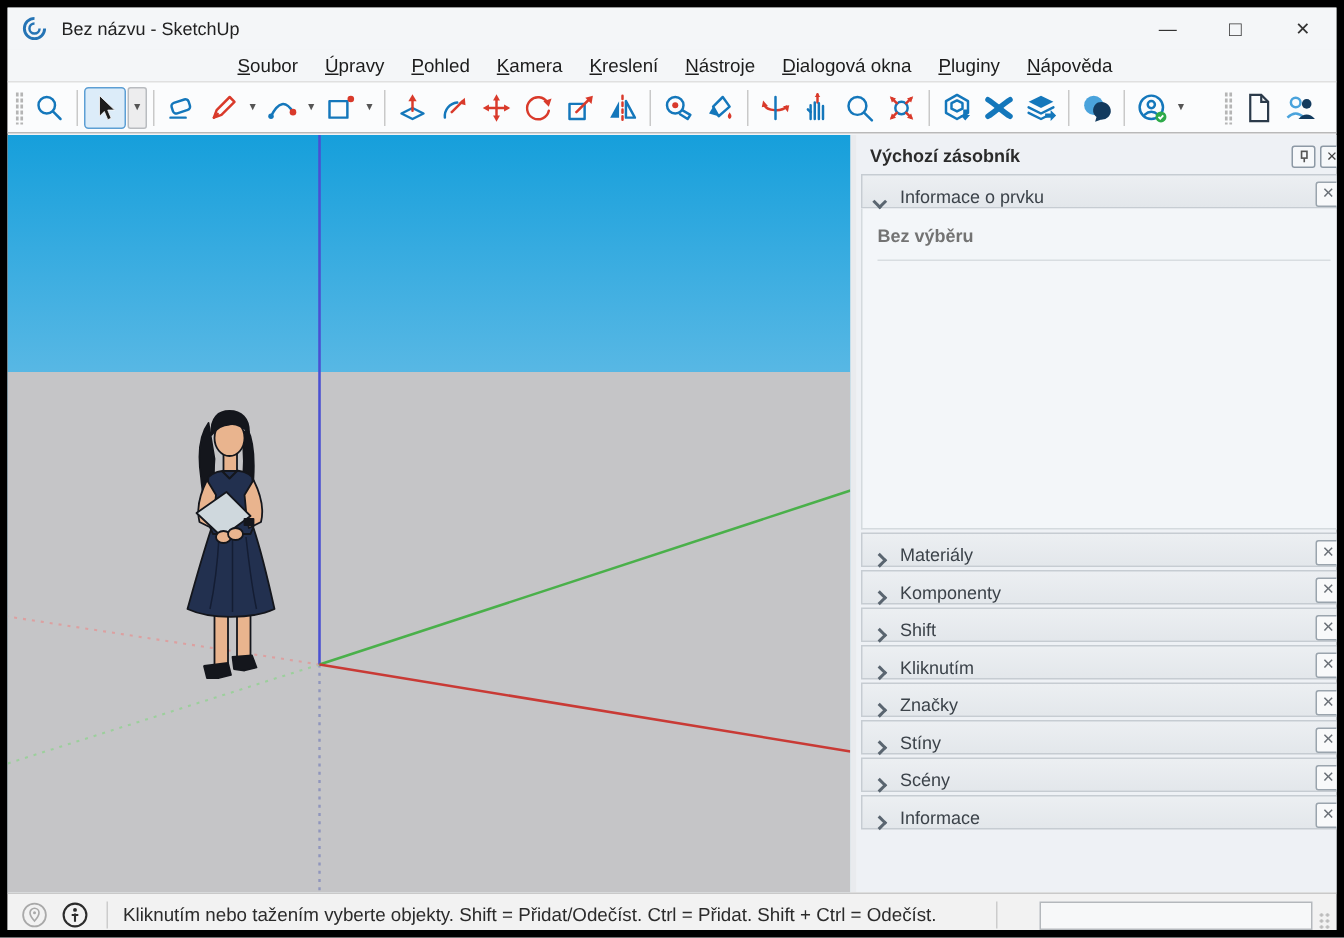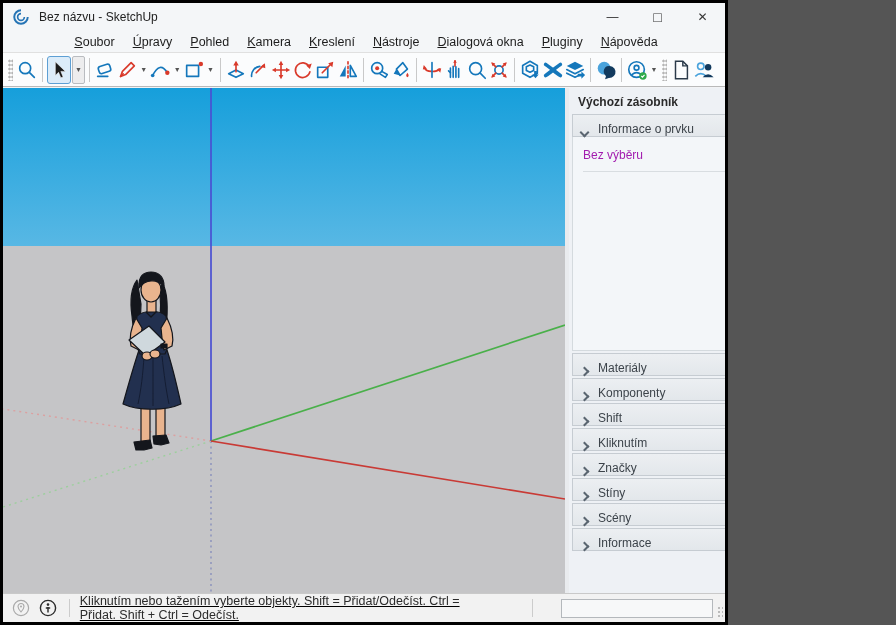--- a/index.html
+++ b/index.html
@@ -1,20 +1,20 @@
 <!DOCTYPE html>
 <html><head>
 <meta charset="utf-8">
 <style>
   * { margin:0; padding:0; box-sizing:border-box; }
   html,body { background:#555; }
   body { font-family:"Liberation Sans","DejaVu Sans",sans-serif; }
   #window {
-    position:relative; width:728px; height:625px; background:#f2f3f5;
-    border:3px solid #000000; overflow:hidden;
+    position:relative; width:896px; height:625px; background:#f2f3f5;
+    border:5px solid #000000; overflow:hidden;
   }
   
   #titlebar { position:absolute; left:0; top:0; width:100%; height:28px;
     background:#f4f6f8; display:flex; align-items:center; }
   #logo { width:18px; height:18px; margin-left:9px; }
   #title { font-size:12px; color:#222; margin-left:9px; }
   #wincontrols { margin-left:auto; display:flex; height:100%; }
   .winbtn { width:45px; height:100%; display:flex; align-items:center; justify-content:center;
     font-size:12px; color:#333; background:none; border:none; font-family:inherit; }
   
@@ -59,25 +59,25 @@
     border:1px solid #c6ccd2; display:flex; align-items:flex-end; padding:0 3px 0 8px; }
   .chev { width:7px; height:7px; border-top:2px solid #5a6570; border-right:2px solid #5a6570;
     display:inline-block; flex:0 0 auto; }
   .chev.right { transform:rotate(45deg); }
   .chev.down  { transform:rotate(135deg); margin-top:-3px; }
   .slabel { font-size:12px; color:#3c434a; margin-left:10px; flex:1; }
   .xbtn { width:17px; height:17px; border:1px solid #9aa4ad; background:#f8f9fa; color:#6a7077;
     font-size:10px; line-height:15px; text-align:center; border-radius:2px; padding:0; font-family:inherit; }
   #infocontent { height:214px; background:#f3f6f9; border:1px solid #d4dade; border-top:none;
     padding:11px 10px 0 10px; }
-  #noselection { font-size:12px; font-weight:normal; color:#a21caf; }
+  #noselection { font-size:12px; font-weight:bold; color:#737373; }
   #infodivider { margin-top:9px; border-top:1px solid #d8dde1; }
   
   #statusbar { position:absolute; left:0; top:590px; width:100%; height:29px; background:#f2f2f2;
-    border-top:1px solid #c9c9c9; display:flex; align-items:center;text-decoration:underline; }
+    border-top:1px solid #c9c9c9; display:flex; align-items:center; }
   .statusicon { width:18px; height:18px; margin-left:9px; background:none; border:none; padding:0; }
   .statusicon svg { width:18px; height:18px; }
   #statussep1 { width:1px; height:18px; background:#cccccc; margin:0 10px 0 12px; }
   #statustext { font-size:12.5px; color:#2b2b2b; }
   #statussep2 { width:1px; height:18px; background:#cccccc; margin-left:40px; }
   #measurebox { width:182px; height:19px; margin-left:28px; border:1px solid #b4b8bc;
     background:#f7f8f9; font-size:11px; padding:0 4px; font-family:inherit; }
   #resizegrip { width:8px; height:12px; margin:8px 2px 0 4px;
     background-image:radial-gradient(#bbb 1px, transparent 1.2px); background-size:4px 4px; }
   #bottomframe { position:absolute; left:0; top:619px; width:100%; height:6px; background:#f2f3f5; }

